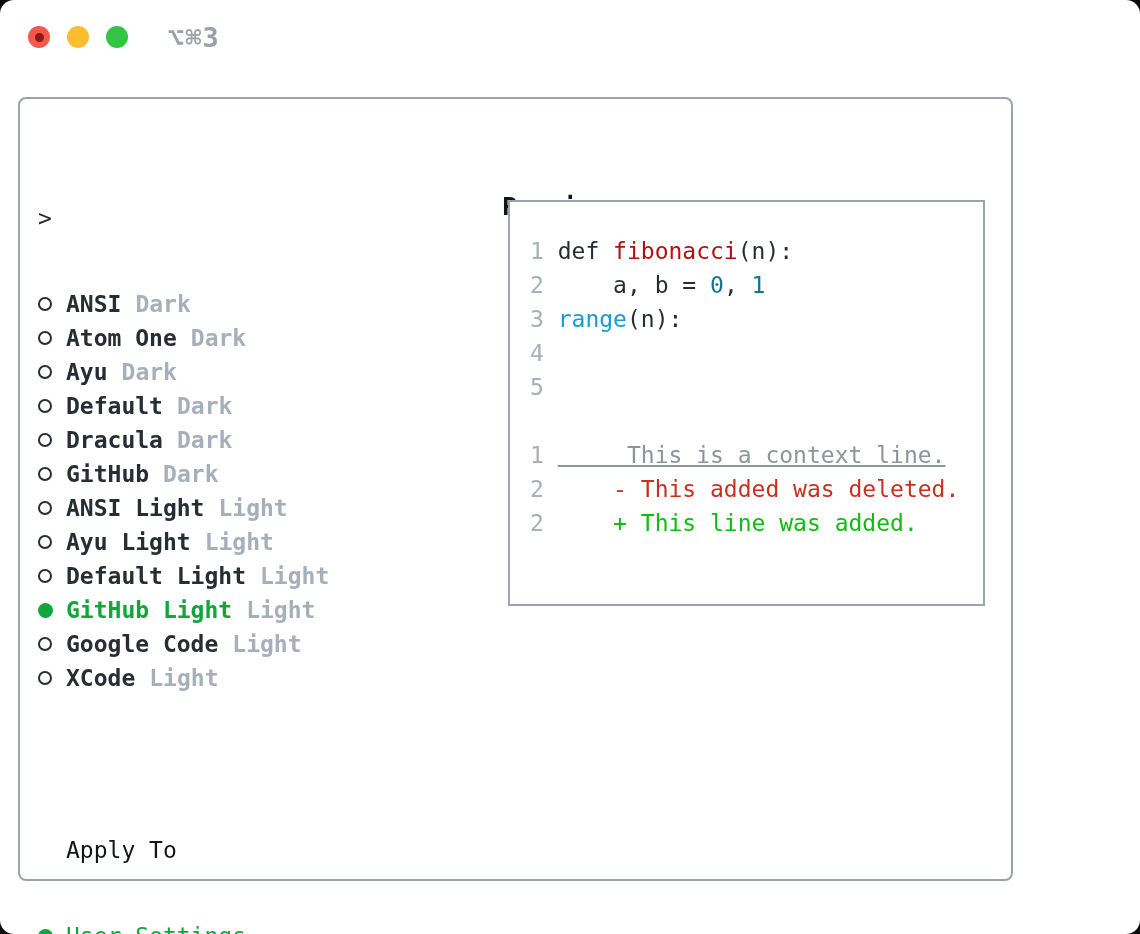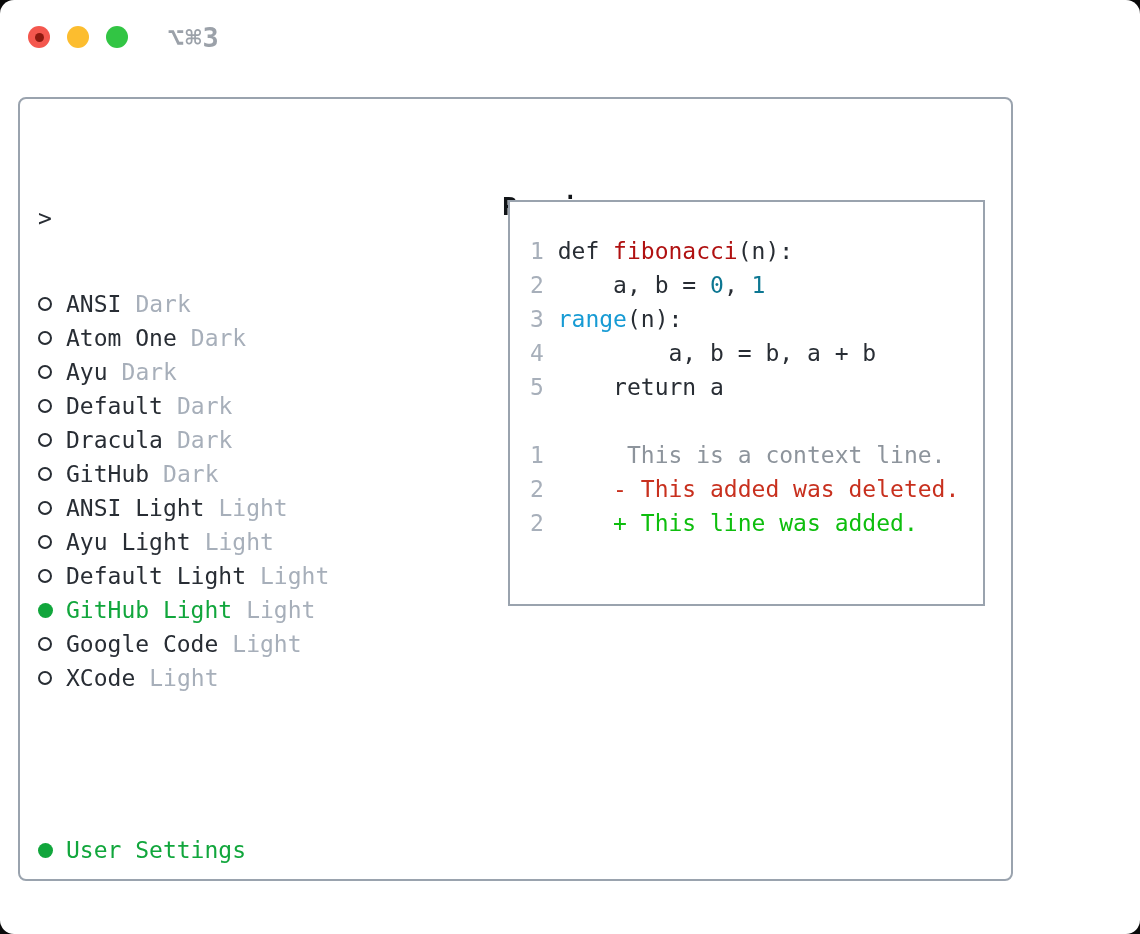--- a/index.html
+++ b/index.html
@@ -62,23 +62,23 @@
   .radio{
     box-sizing:border-box;
     width:14px;height:14px;border-radius:50%;
     border:2px solid var(--dark,#282d34);
     margin-right:14px;flex:0 0 auto;
   }
   .radio.on{
     border:none;background:var(--green_select,#11a63c);
     width:15px;height:15px;margin-right:13px;
   }
-  .tname{color:var(--dark,#282d34);}
+  .tname{color:var(--dark,#282d34);font-weight:bold;}
   .theme-row.selected .tname{color:var(--green_select,#11a63c);}
-  .ttag{color:var(--muted,#a7afba);margin-left:14px;}
+  .ttag{color:var(--muted,#a7afba);margin-left:14px;font-weight:bold;}
   .applyto-hdr{padding-left:28px;color:#111418;}
   .opt-label{color:var(--dark,#282d34);}
   .apply-row.selected .opt-label{color:var(--green_select,#11a63c);}
   
   .preview-header{
     position:absolute;left:502px;top:149px;height:34px;
     display:flex;align-items:center;
     font-size:25px;
     margin-top:40px;
   }
@@ -91,21 +91,21 @@
     background:#ffffff;
     font-size:23px;
     overflow:hidden;
   }
   .cline{height:34px;display:flex;align-items:center;white-space:pre;}
   .ln{color:var(--muted,#a7afba);}
   .seg-plain{color:var(--dark,#282d34);}
   .seg-function{color:var(--red_func,#b01111);}
   .seg-number{color:var(--teal_num,#0d7792);}
   .seg-builtin{color:var(--blue_builtin,#179bd4);}
-  .seg-context{color:var(--context,#8d949c);}
+  .seg-context{color:var(--context,#8d949c);text-decoration:underline;}
   .seg-deleted{color:var(--red_del,#c8301e);}
   .seg-added{color:var(--green_add,#0ebe0e);}
 </style>
 </head>
 <body>
 
 <div class="window">
 
   <div class="titlebar">
     <span class="dot red">
@@ -115,35 +115,36 @@
     <span class="dot green"></span>
     <span class="win-title">⌥⌘3</span>
   </div>
 
   <div class="panel"></div>
 
   <div class="left-col">
     <div class="row"><span class="marker">&gt;</span></div>
     <div id="theme-list"><div class="row theme-row"><span class="radio"></span><span class="tname">ANSI</span><span class="ttag">Dark</span></div><div class="row theme-row"><span class="radio"></span><span class="tname">Atom One</span><span class="ttag">Dark</span></div><div class="row theme-row"><span class="radio"></span><span class="tname">Ayu</span><span class="ttag">Dark</span></div><div class="row theme-row"><span class="radio"></span><span class="tname">Default</span><span class="ttag">Dark</span></div><div class="row theme-row"><span class="radio"></span><span class="tname">Dracula</span><span class="ttag">Dark</span></div><div class="row theme-row"><span class="radio"></span><span class="tname">GitHub</span><span class="ttag">Dark</span></div><div class="row theme-row"><span class="radio"></span><span class="tname">ANSI Light</span><span class="ttag">Light</span></div><div class="row theme-row"><span class="radio"></span><span class="tname">Ayu Light</span><span class="ttag">Light</span></div><div class="row theme-row"><span class="radio"></span><span class="tname">Default Light</span><span class="ttag">Light</span></div><div class="row theme-row selected"><span class="radio on"></span><span class="tname">GitHub Light</span><span class="ttag">Light</span></div><div class="row theme-row"><span class="radio"></span><span class="tname">Google Code</span><span class="ttag">Light</span></div><div class="row theme-row"><span class="radio"></span><span class="tname">XCode</span><span class="ttag">Light</span></div></div>
     <div class="row"></div>
+    <div class="row applyto-hdr">Apply To</div>
     <div id="apply-list"><div class="row apply-row selected"><span class="radio on"></span><span class="opt-label">User Settings</span></div></div>
     
     
     
   </div>
 
   <div class="preview-header">
       <span class="hdr">Preview</span>
     </div>
 
   <div class="preview-box">
       <div class="cline"><span class="ln">1 </span><span class="seg-plain">def </span><span class="seg-function">fibonacci</span><span class="seg-plain">(n):</span></div>
       <div class="cline"><span class="ln">2 </span><span class="seg-plain">    a, b = </span><span class="seg-number">0</span><span class="seg-plain">, </span><span class="seg-number">1</span></div>
       <div class="cline"><span class="ln">3 </span><span class="seg-builtin">range</span><span class="seg-plain">(n):</span></div>
-      <div class="cline"><span class="ln">4 </span><span class="seg-plain">        a, b = b, a + b</span></div>
-      <div class="cline"><span class="ln">5 </span><span class="seg-plain">    return a</span></div>
+      <div class="cline"><span class="ln">4 </span></div>
+      <div class="cline"><span class="ln">5 </span></div>
       <div class="cline"><span class="ln">  </span></div>
       <div class="cline"><span class="ln">1 </span><span class="seg-context">     This is a context line.</span></div>
       <div class="cline"><span class="ln">2 </span><span class="seg-deleted">    - This added was deleted.</span></div>
       <div class="cline"><span class="ln">2 </span><span class="seg-added">    + This line was added.</span></div>
     </div>
 
 </div>
 
 </body></html>

